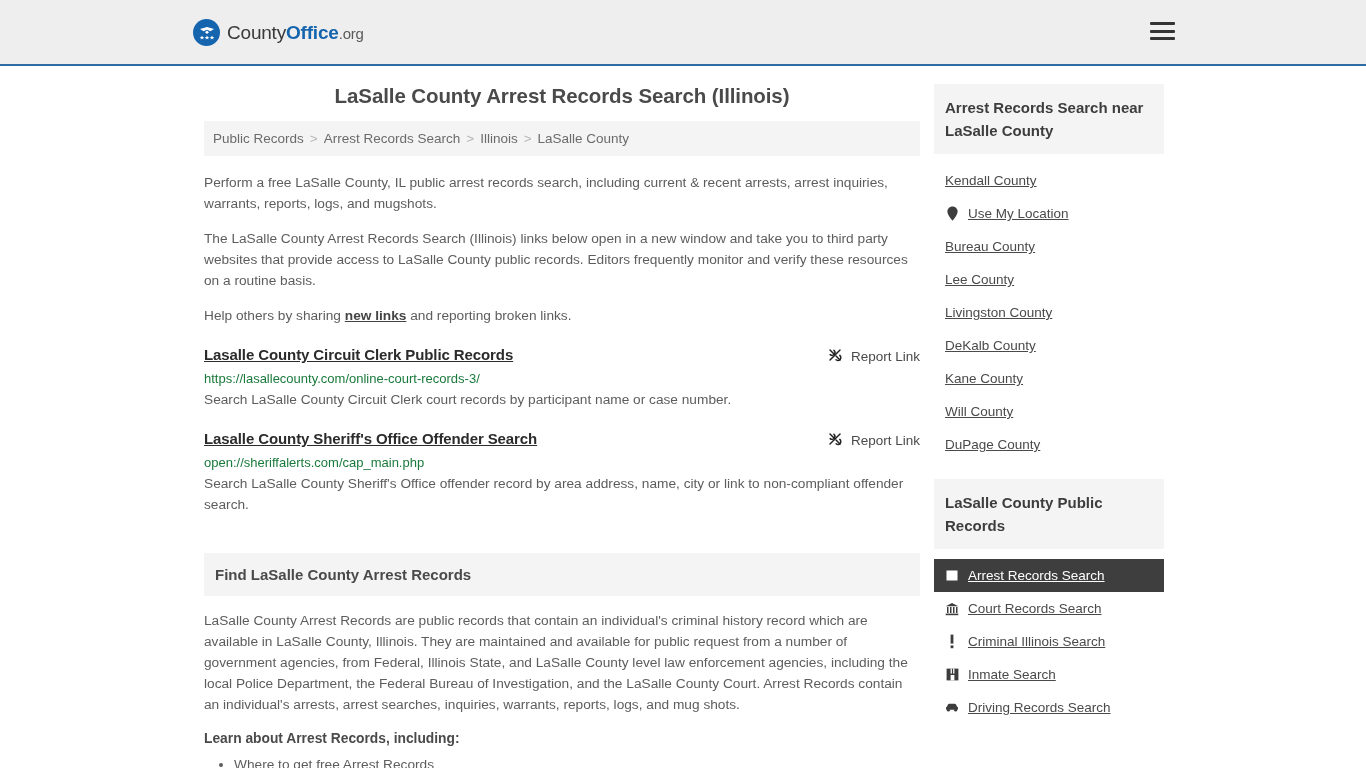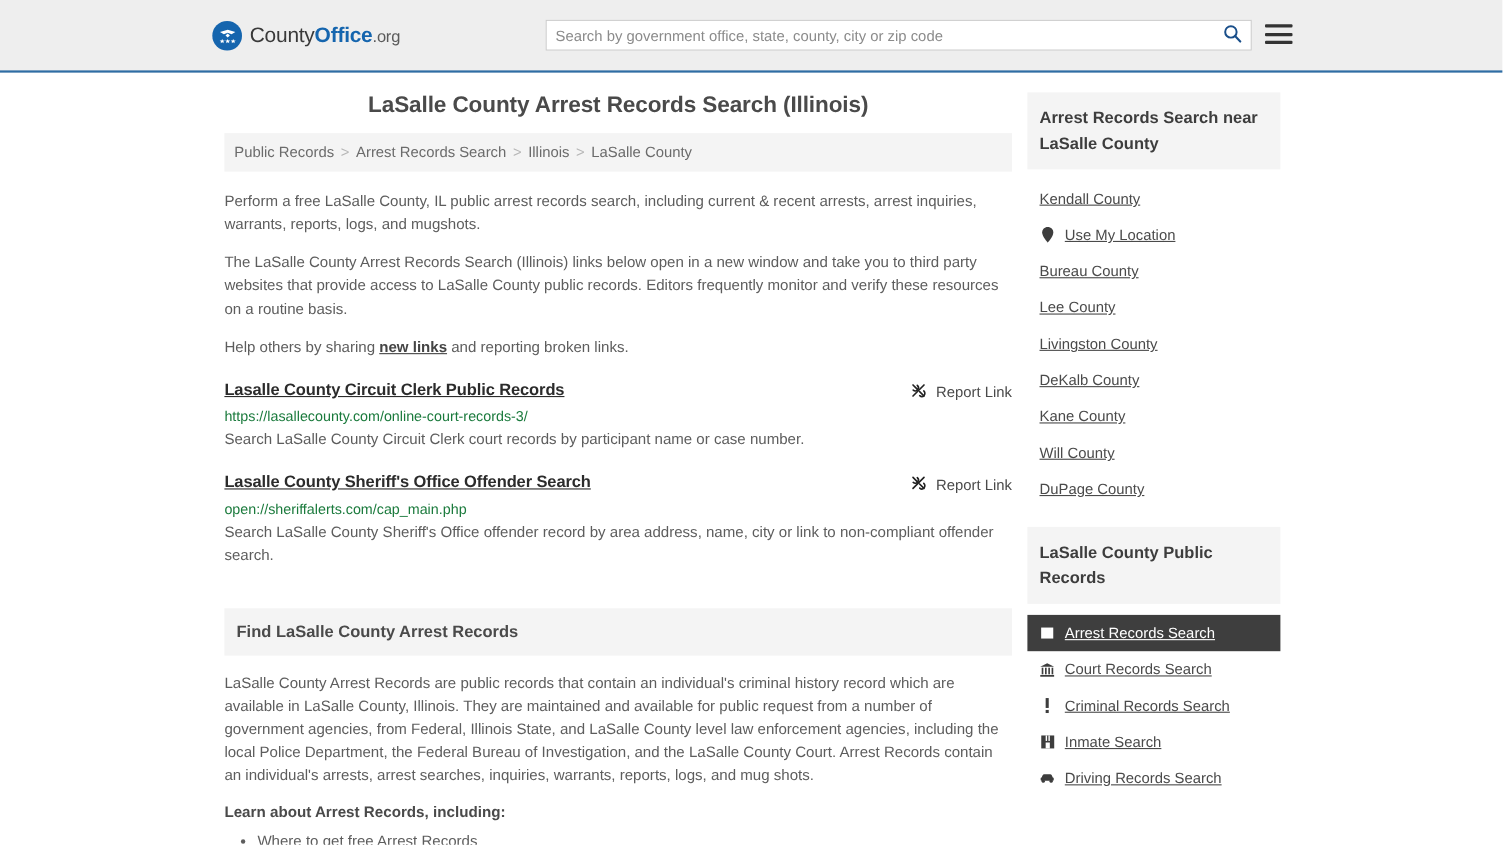--- a/index.html
+++ b/index.html
@@ -268,31 +268,20 @@
         <path d="M4 7 L11 5 L18 7 L14.5 9.2 L11 7.8 L7.5 9.2 Z" fill="#ffffff"></path>
         <path d="M11 8.4 L13 10.2 L11 12 L9 10.2 Z" fill="#ffffff"></path>
         <polygon points="6,13.4 6.7,14.9 8.3,14.9 7,15.9 7.5,17.4 6,16.5 4.5,17.4 5,15.9 3.7,14.9 5.3,14.9" fill="#ffffff"></polygon>
         <polygon points="11,13.4 11.7,14.9 13.3,14.9 12,15.9 12.5,17.4 11,16.5 9.5,17.4 10,15.9 8.7,14.9 10.3,14.9" fill="#ffffff"></polygon>
         <polygon points="16,13.4 16.7,14.9 18.3,14.9 17,15.9 17.5,17.4 16,16.5 14.5,17.4 15,15.9 13.7,14.9 15.3,14.9" fill="#ffffff"></polygon>
       </svg>
     </span>
     <span class="brand-text"><span class="b1">County</span><span class="b2">Office</span><span class="b3">.org</span></span>
   </a>
 
-  <div class="search-wrap">
-    <input class="search-input" type="text" placeholder="Search by government office, state, county, city or zip code" style="">
-    <button class="search-btn">
-      <span>
-        <svg width="17" height="17" viewBox="0 0 17 17">
-          <circle cx="7" cy="7" r="5.2" fill="none" stroke="#1a4f8a" stroke-width="1.8"></circle>
-          <line x1="10.8" y1="10.8" x2="15.5" y2="15.8" stroke="#1a4f8a" stroke-width="1.9" stroke-linecap="round"></line>
-        </svg>
-      </span>
-    </button>
-  </div>
 
   <button class="menu-btn">
     <span></span>
       <span></span>
       <span></span>
   </button>
 </div>
 
 <div class="page">
   <div class="content-row">
@@ -426,21 +415,21 @@
             <span class="label">Court Records Search</span>
           </a>
 
           <a class="side-item" href="#">
             <span class="ico">
               <svg width="6" height="15" viewBox="0 0 6 15">
                 <rect x="1.6" y="0.6" width="2.8" height="9" fill="#3d3d3d"></rect>
                 <rect x="1.6" y="11.4" width="2.8" height="2.8" fill="#3d3d3d"></rect>
               </svg>
             </span>
-            <span class="label">Criminal Records Search</span>
+            <span class="label">Criminal Illinois Search</span>
           </a>
 
           <a class="side-item" href="#">
             <span class="ico">
               <svg width="13" height="13" viewBox="0 0 13 13">
                 <rect x="0.6" y="0.6" width="11.8" height="11.8" fill="#3d3d3d"></rect>
                 <rect x="4.6" y="0.6" width="1.3" height="5" fill="#ffffff"></rect>
                 <rect x="7.1" y="0.6" width="1.3" height="5" fill="#ffffff"></rect>
                 <rect x="4.6" y="7" width="3.8" height="5.4" fill="#ffffff"></rect>
               </svg>

